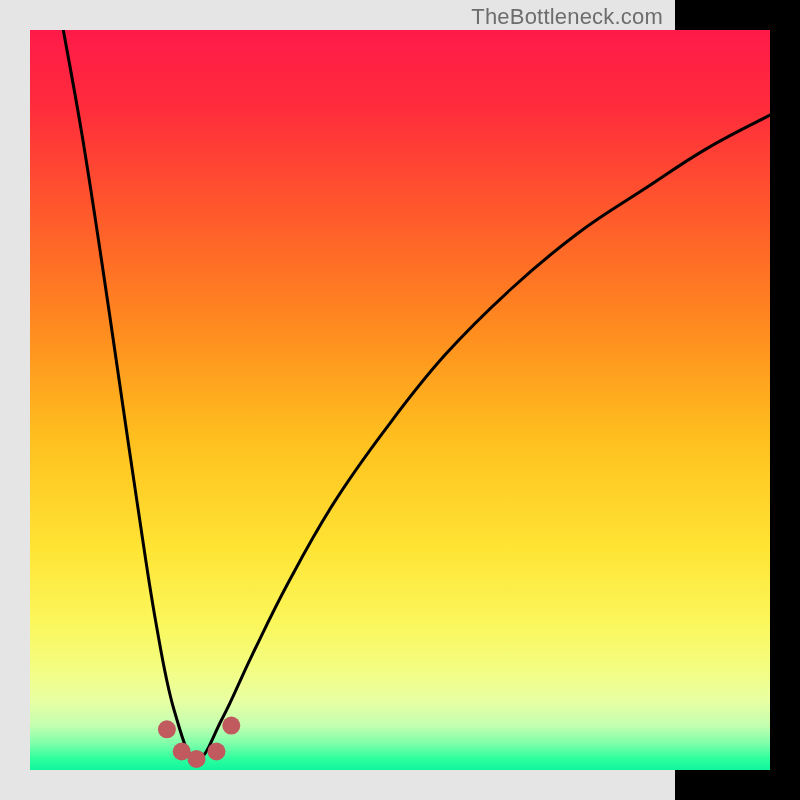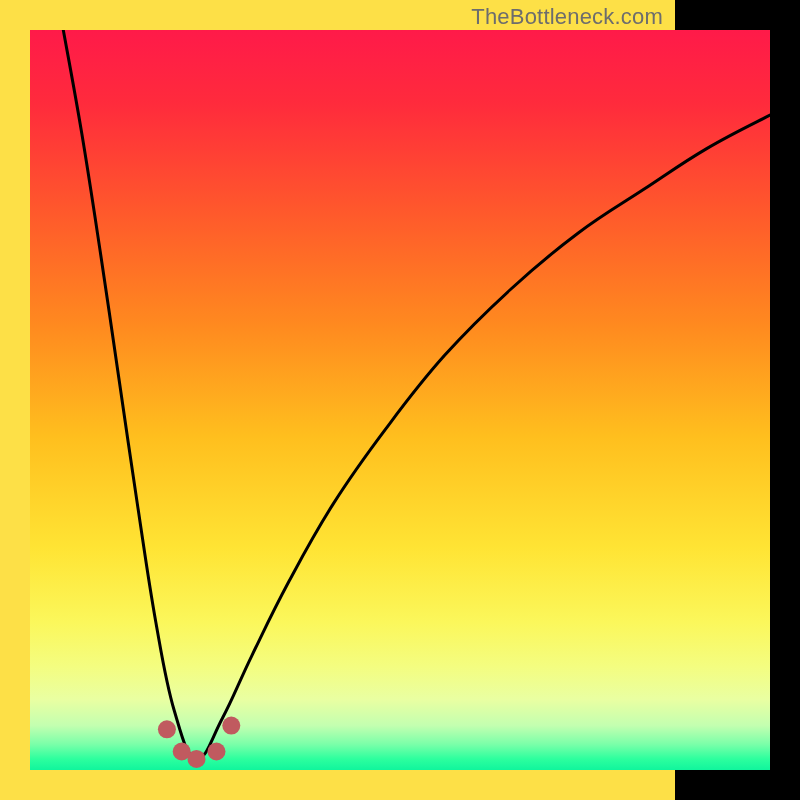--- a/index.html
+++ b/index.html
@@ -10,21 +10,21 @@
     background: #000;
     overflow: hidden;
     font-family: Arial, Helvetica, sans-serif;
   }
   .frame {
     position: absolute;
     left: 0;
     top: 0;
     width: 675px;
     height: 800px;
-    background: #fde047;
+    background: #e5e5e5;
   }
   .watermark {
     position: absolute;
     top: 4px;
     right: 12px;
     color: #6d6d6d;
     font-size: 22px;
     letter-spacing: 0.2px;
     z-index: 10;
   }

